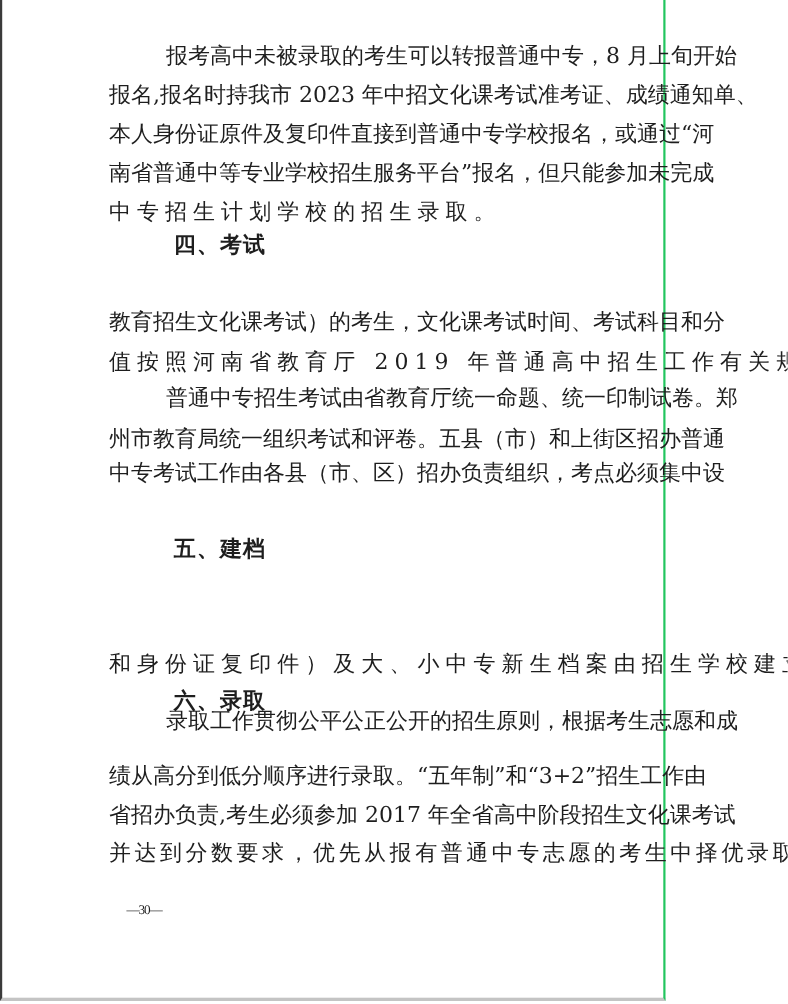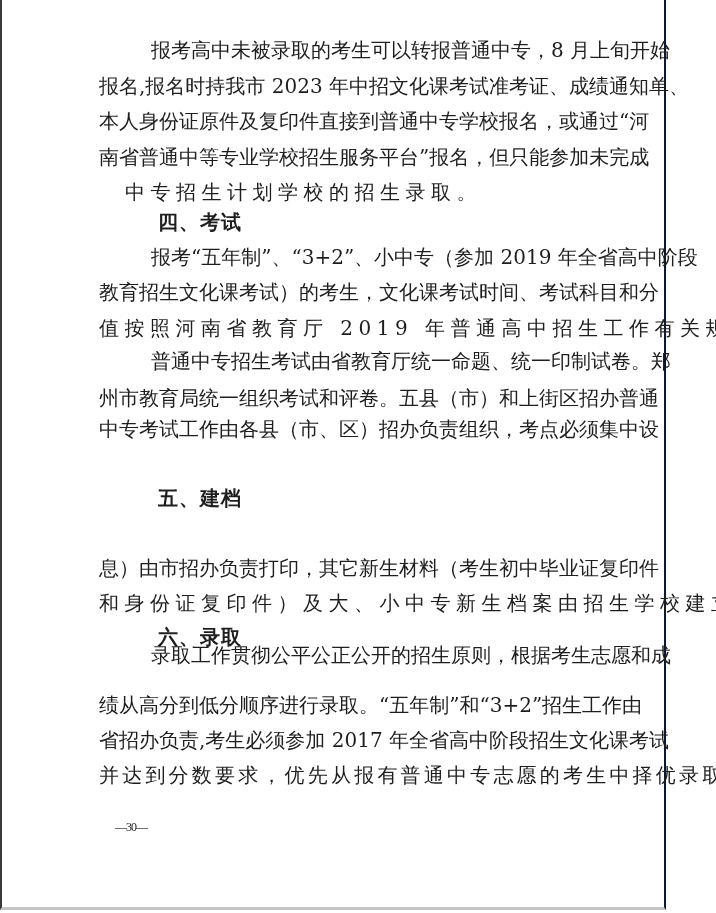--- a/index.html
+++ b/index.html
@@ -12,24 +12,24 @@
       height: 913px;
       position: relative;
       overflow: hidden;
       font-family: "DejaVu Serif", "Liberation Serif", serif;
       color: #1e1e1e;
     }
     .page {
       position: absolute;
       left: 0;
       top: 0;
-      width: 666px;
+      width: 605px;
       height: 910px;
       border-left: 2px solid #3a3a3a;
-      border-right: 2px solid #0f172a;
+      border-right: 2px solid #22c55e;
       border-bottom: 3px solid #c4c4c4;
       box-sizing: border-box;
       background: #ffffff;
     }
     .line {
       position: absolute;
       left: 97px;
       width: 523px;
       height: 30px;
       line-height: 30px;
@@ -73,33 +73,31 @@
   </style>
 </head>
 <body>
 
 <div class="page">
 
   <div class="line first" style="top:35px;">报考高中未被录取的考生可以转报普通中专，8 月上旬开始</div>
   <div class="line" style="top:71px;">报名,报名时持我市 2023 年中招文化课考试准考证、成绩通知单、</div>
   <div class="line" style="top:106px;">本人身份证原件及复印件直接到普通中专学校报名，或通过“河</div>
   <div class="line" style="top:142px;">南省普通中等专业学校招生服务平台”报名，但只能参加未完成</div>
-  <div class="line last" style="top:177px;margin-left:26px;">中专招生计划学校的招生录取。</div>
+  <div class="line last" style="top:177px;">中专招生计划学校的招生录取。</div>
 
   <div class="heading" style="top:207px;">四、考试</div>
-  <div class="line first" style="top:242px;">报考“五年制”、“3+2”、小中专（参加 2019 年全省高中阶段</div>
   <div class="line" style="top:277px;">教育招生文化课考试）的考生，文化课考试时间、考试科目和分</div>
   <div class="line last" style="top:313px;">值按照河南省教育厅 2019 年普通高中招生工作有关规定执行。</div>
 
   <div class="line first" style="top:346px;">普通中专招生考试由省教育厅统一命题、统一印制试卷。郑</div>
   <div class="line" style="top:383px;">州市教育局统一组织考试和评卷。五县（市）和上街区招办普通</div>
   <div class="line" style="top:414px;">中专考试工作由各县（市、区）招办负责组织，考点必须集中设</div>
 
   <div class="heading" style="top:483px;">五、建档</div>
-  <div class="line" style="top:553px;">息）由市招办负责打印，其它新生材料（考生初中毕业证复印件</div>
   <div class="line last" style="top:588px;">和身份证复印件）及大、小中专新生档案由招生学校建立。</div>
 
   <div class="heading" style="top:622px;">六、录取</div>
   <div class="line first" style="top:640px;">录取工作贯彻公平公正公开的招生原则，根据考生志愿和成</div>
   <div class="line" style="top:690px;">绩从高分到低分顺序进行录取。“五年制”和“3+2”招生工作由</div>
   <div class="line" style="top:725px;">省招办负责,考生必须参加 2017 年全省高中阶段招生文化课考试</div>
   <div class="line last" style="top:760px; letter-spacing:3.2px;">并达到分数要求，优先从报有普通中专志愿的考生中择优录取。</div>
 
   <div class="page-number">—30—</div>
 </div>

